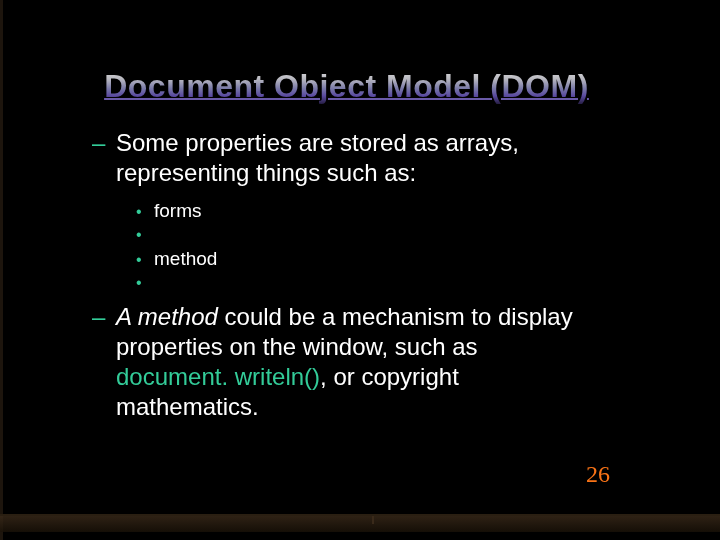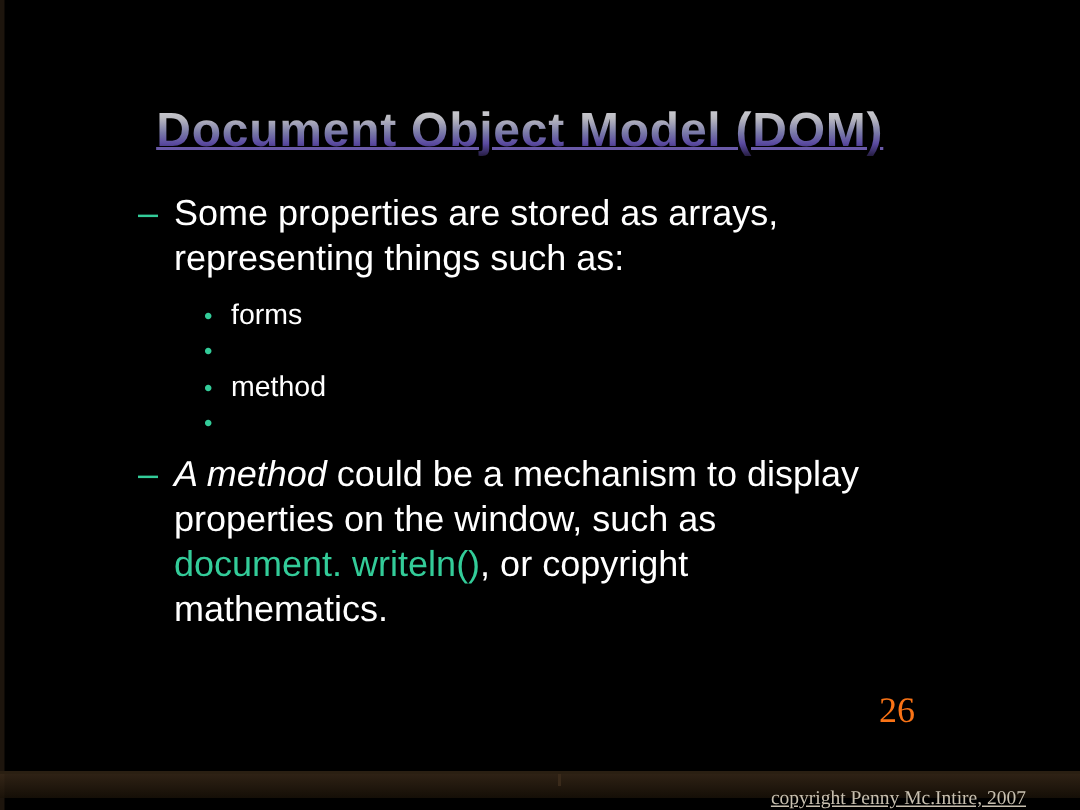--- a/index.html
+++ b/index.html
@@ -170,15 +170,14 @@
     </div>
 
   </div>
 
   <div class="pagenum">26</div>
 
   <div class="bottom-bar">
     <div class="bottom-line"></div>
     <div class="bottom-grad"></div>
     <div class="tick"></div>
-    <div class="copyright">copyright Penny Mc.Intire, 2007</div>
   </div>
 </div>
 
 </body></html>

